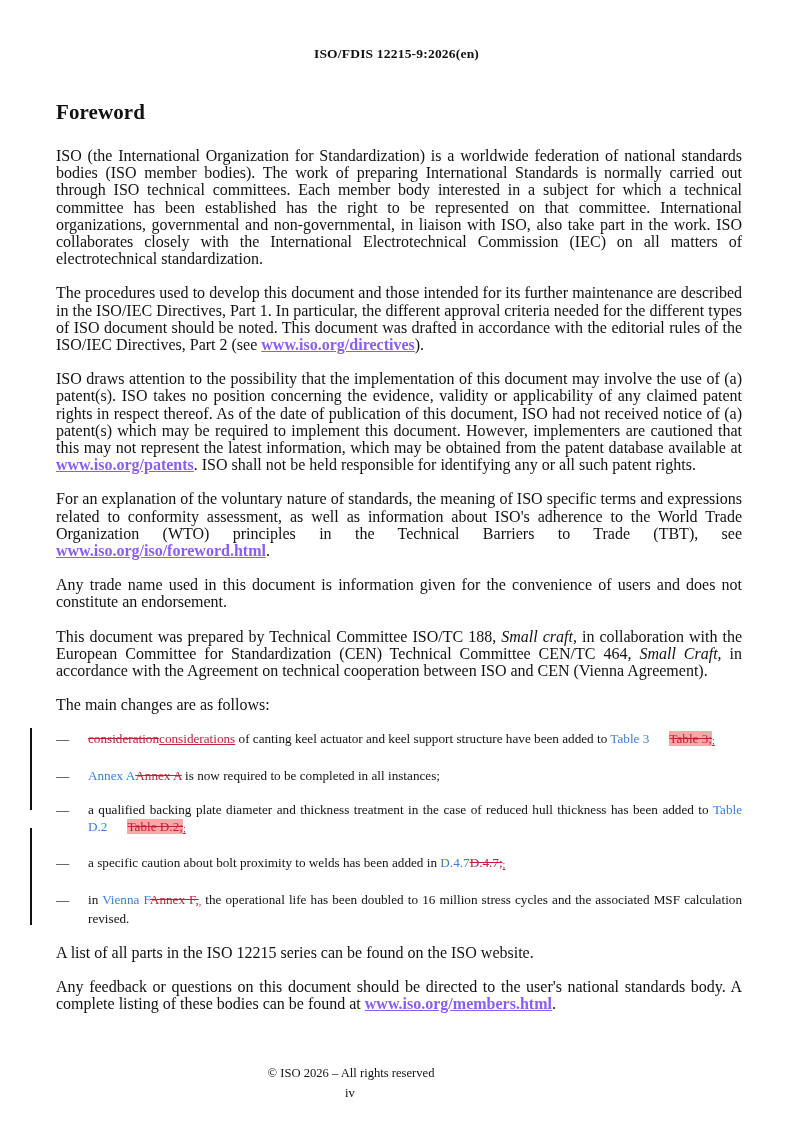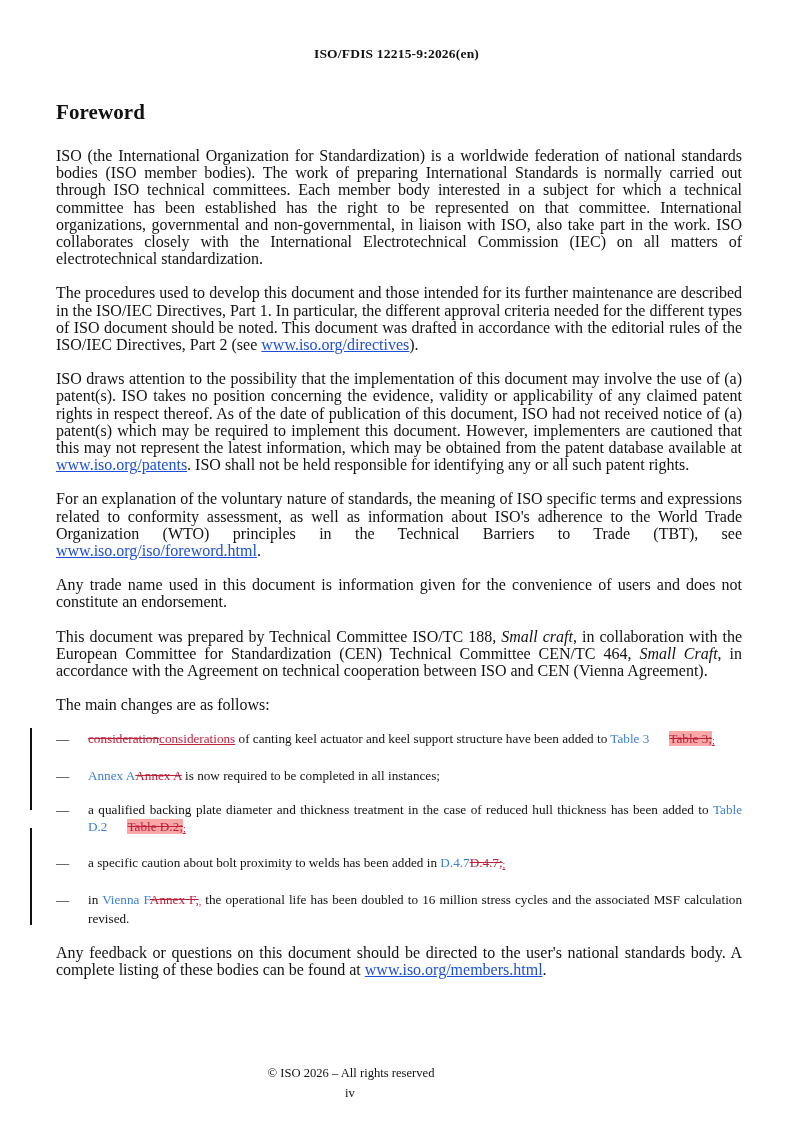--- a/index.html
+++ b/index.html
@@ -48,22 +48,23 @@
     font-size: 16px;
     line-height: 17.2px;
     margin: 1px 0 17px 0;
     text-align: justify;
     text-justify: inter-word;
   }
   p.para.nojust {
     text-align: left;
   }
   a.link, .link {
-    color: #1d4ed8;
+    color: #8b5cf6;
     text-decoration: underline;
+    font-weight: bold;
   }
   .ital { font-style: italic; }
 
   
   .del {
     color: #c0203a;
     text-decoration: line-through;
   }
   .ins {
     color: #c0203a;
@@ -171,20 +172,21 @@
       <li>
         <span class="dash">—</span><span>a specific caution about bolt proximity to welds has been added in </span><span class="xref">D.4.7</span><span class="del">D.4.7;</span><span class="tiny-ins">;</span>
       </li>
 
       <li>
         <span class="dash">—</span><span>in </span><span class="xref">Vienna F</span><span class="del">Annex F,</span><span class="tiny-ins">,</span><span> the operational life has been doubled to 16 million stress cycles and the associated MSF calculation revised.</span>
       </li>
 
     </ul>
 
+    <p class="para nojust">A list of all parts in the ISO 12215 series can be found on the ISO website.</p>
 
     <p class="para"><span>Any feedback or questions on this document should be directed to the user's national standards body. A complete listing of these bodies can be found at </span><a class="link" href="#">www.iso.org/members.html</a><span>.</span></p>
 
   </div>
 
   <div class="footer">© ISO 2026 – All rights reserved</div>
   <div class="folio">iv</div>
 
 </div>
 

